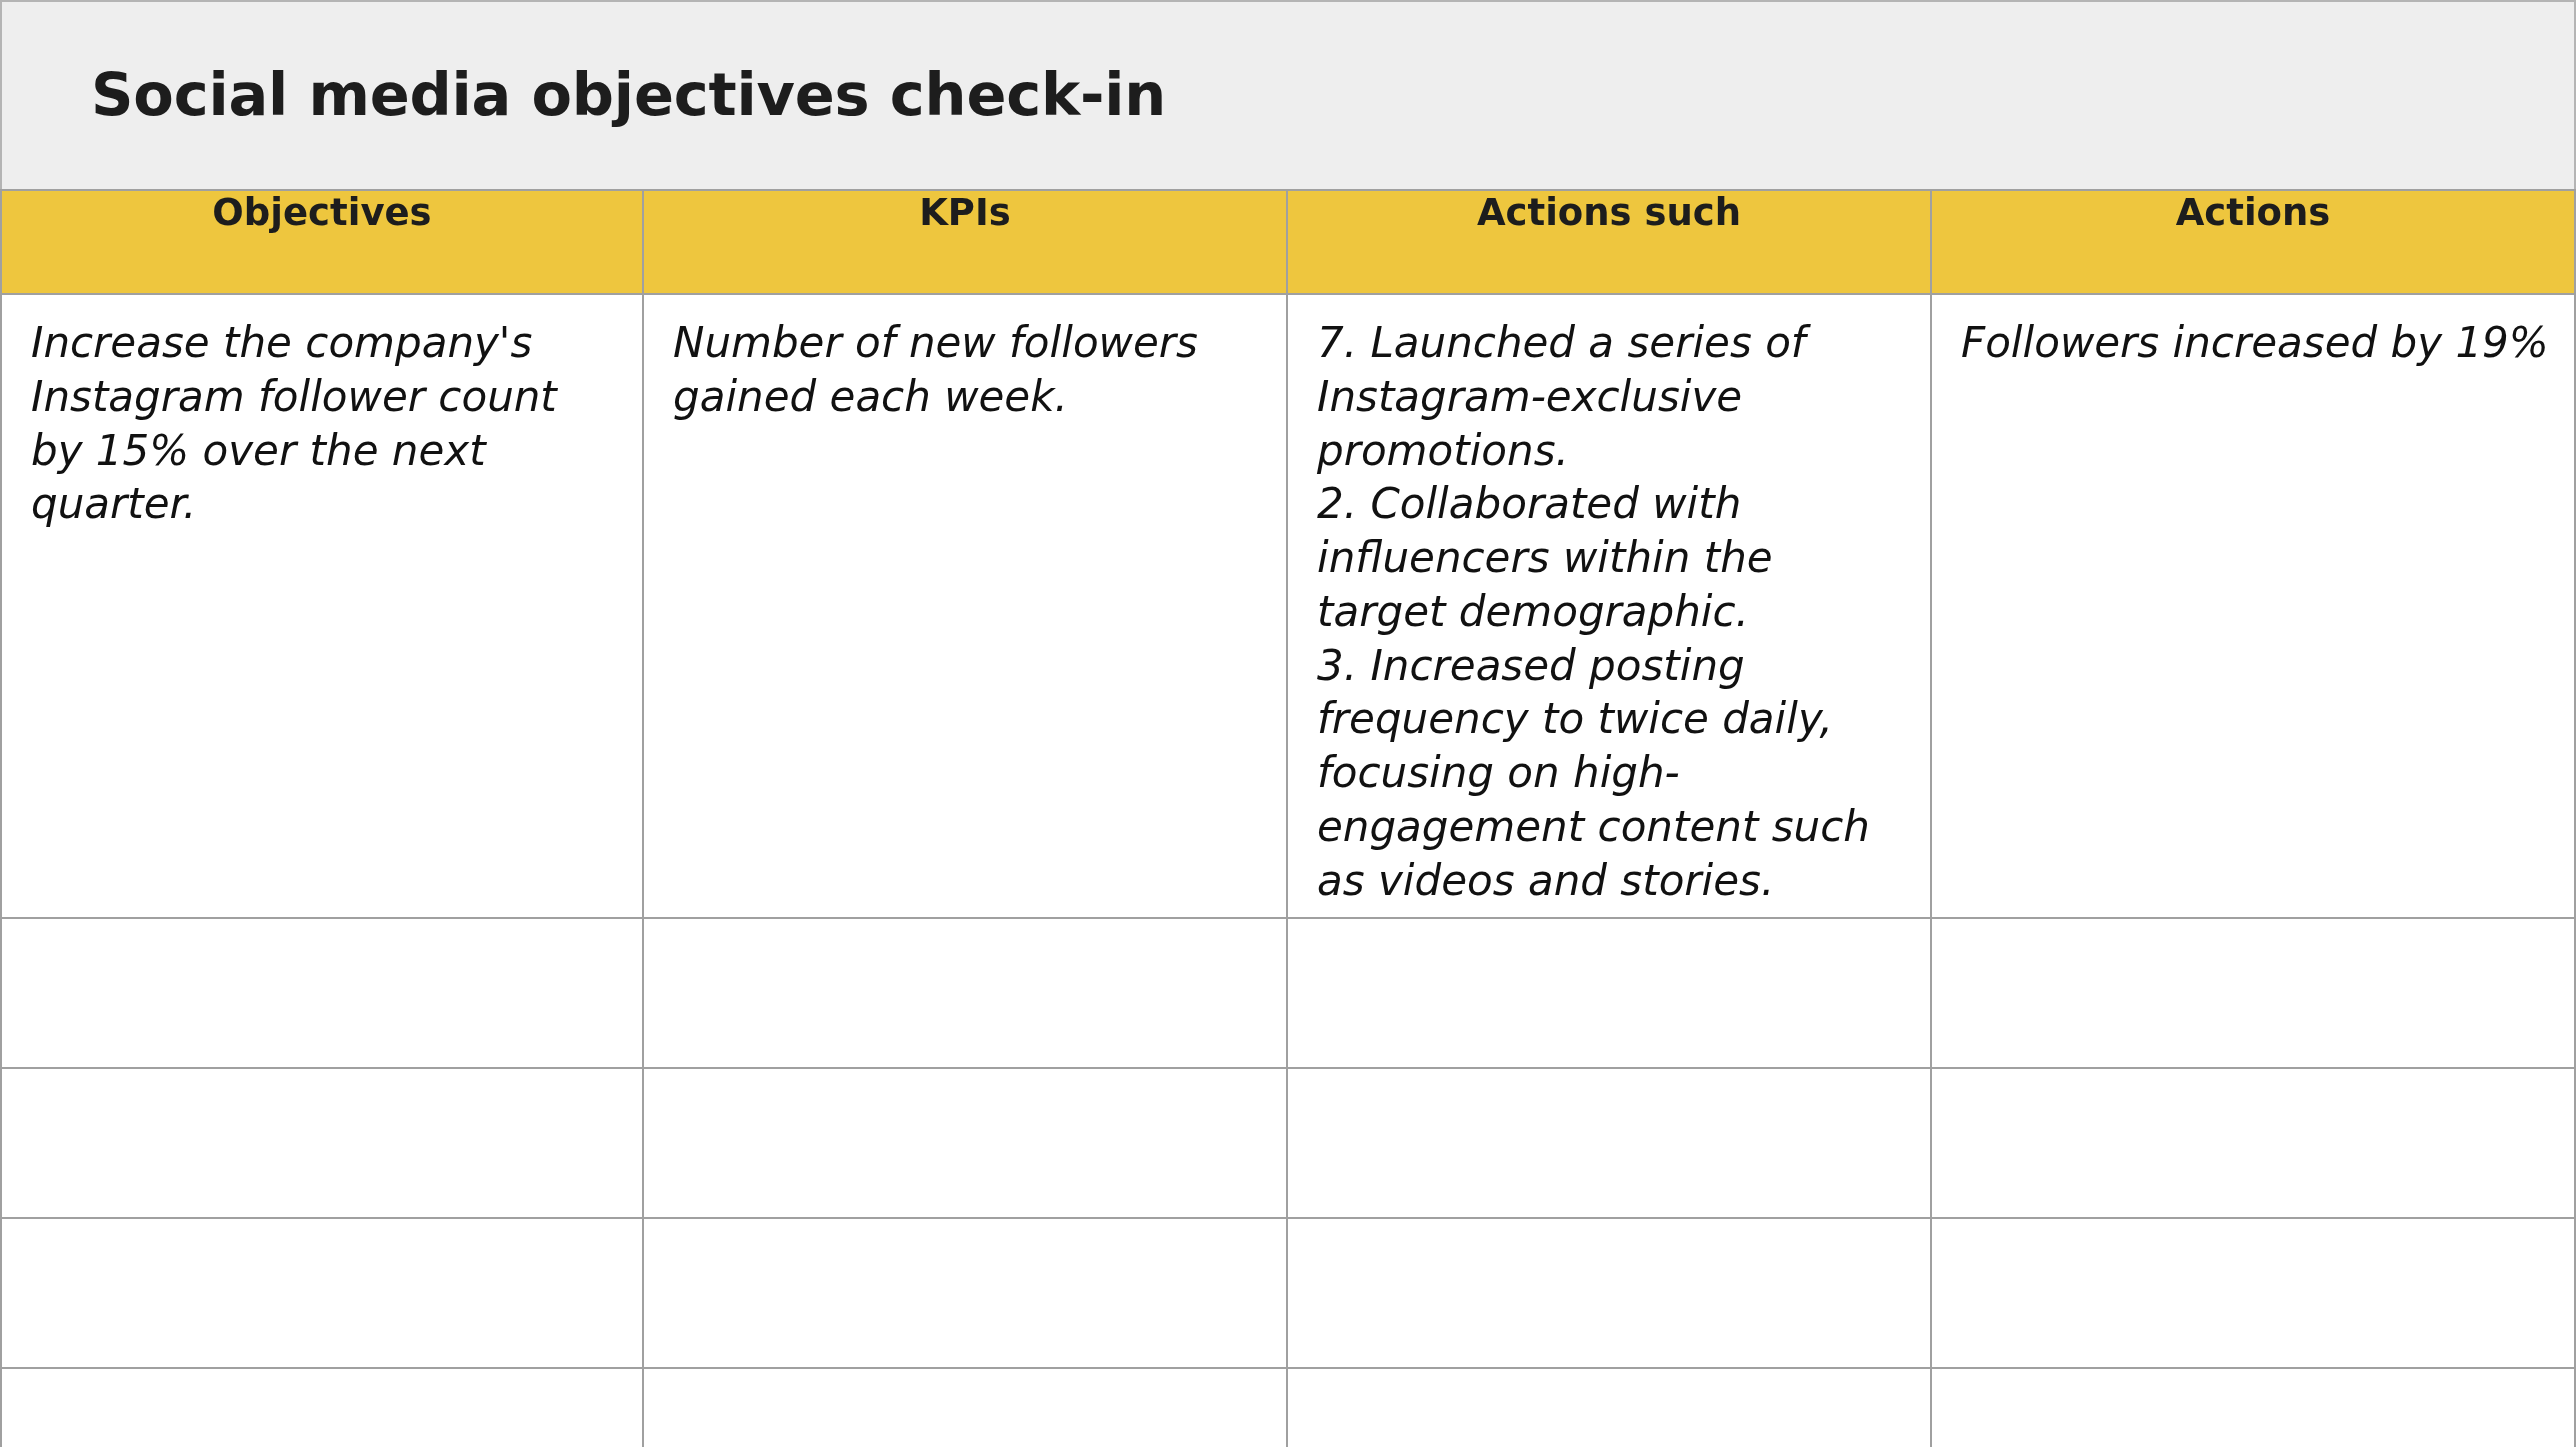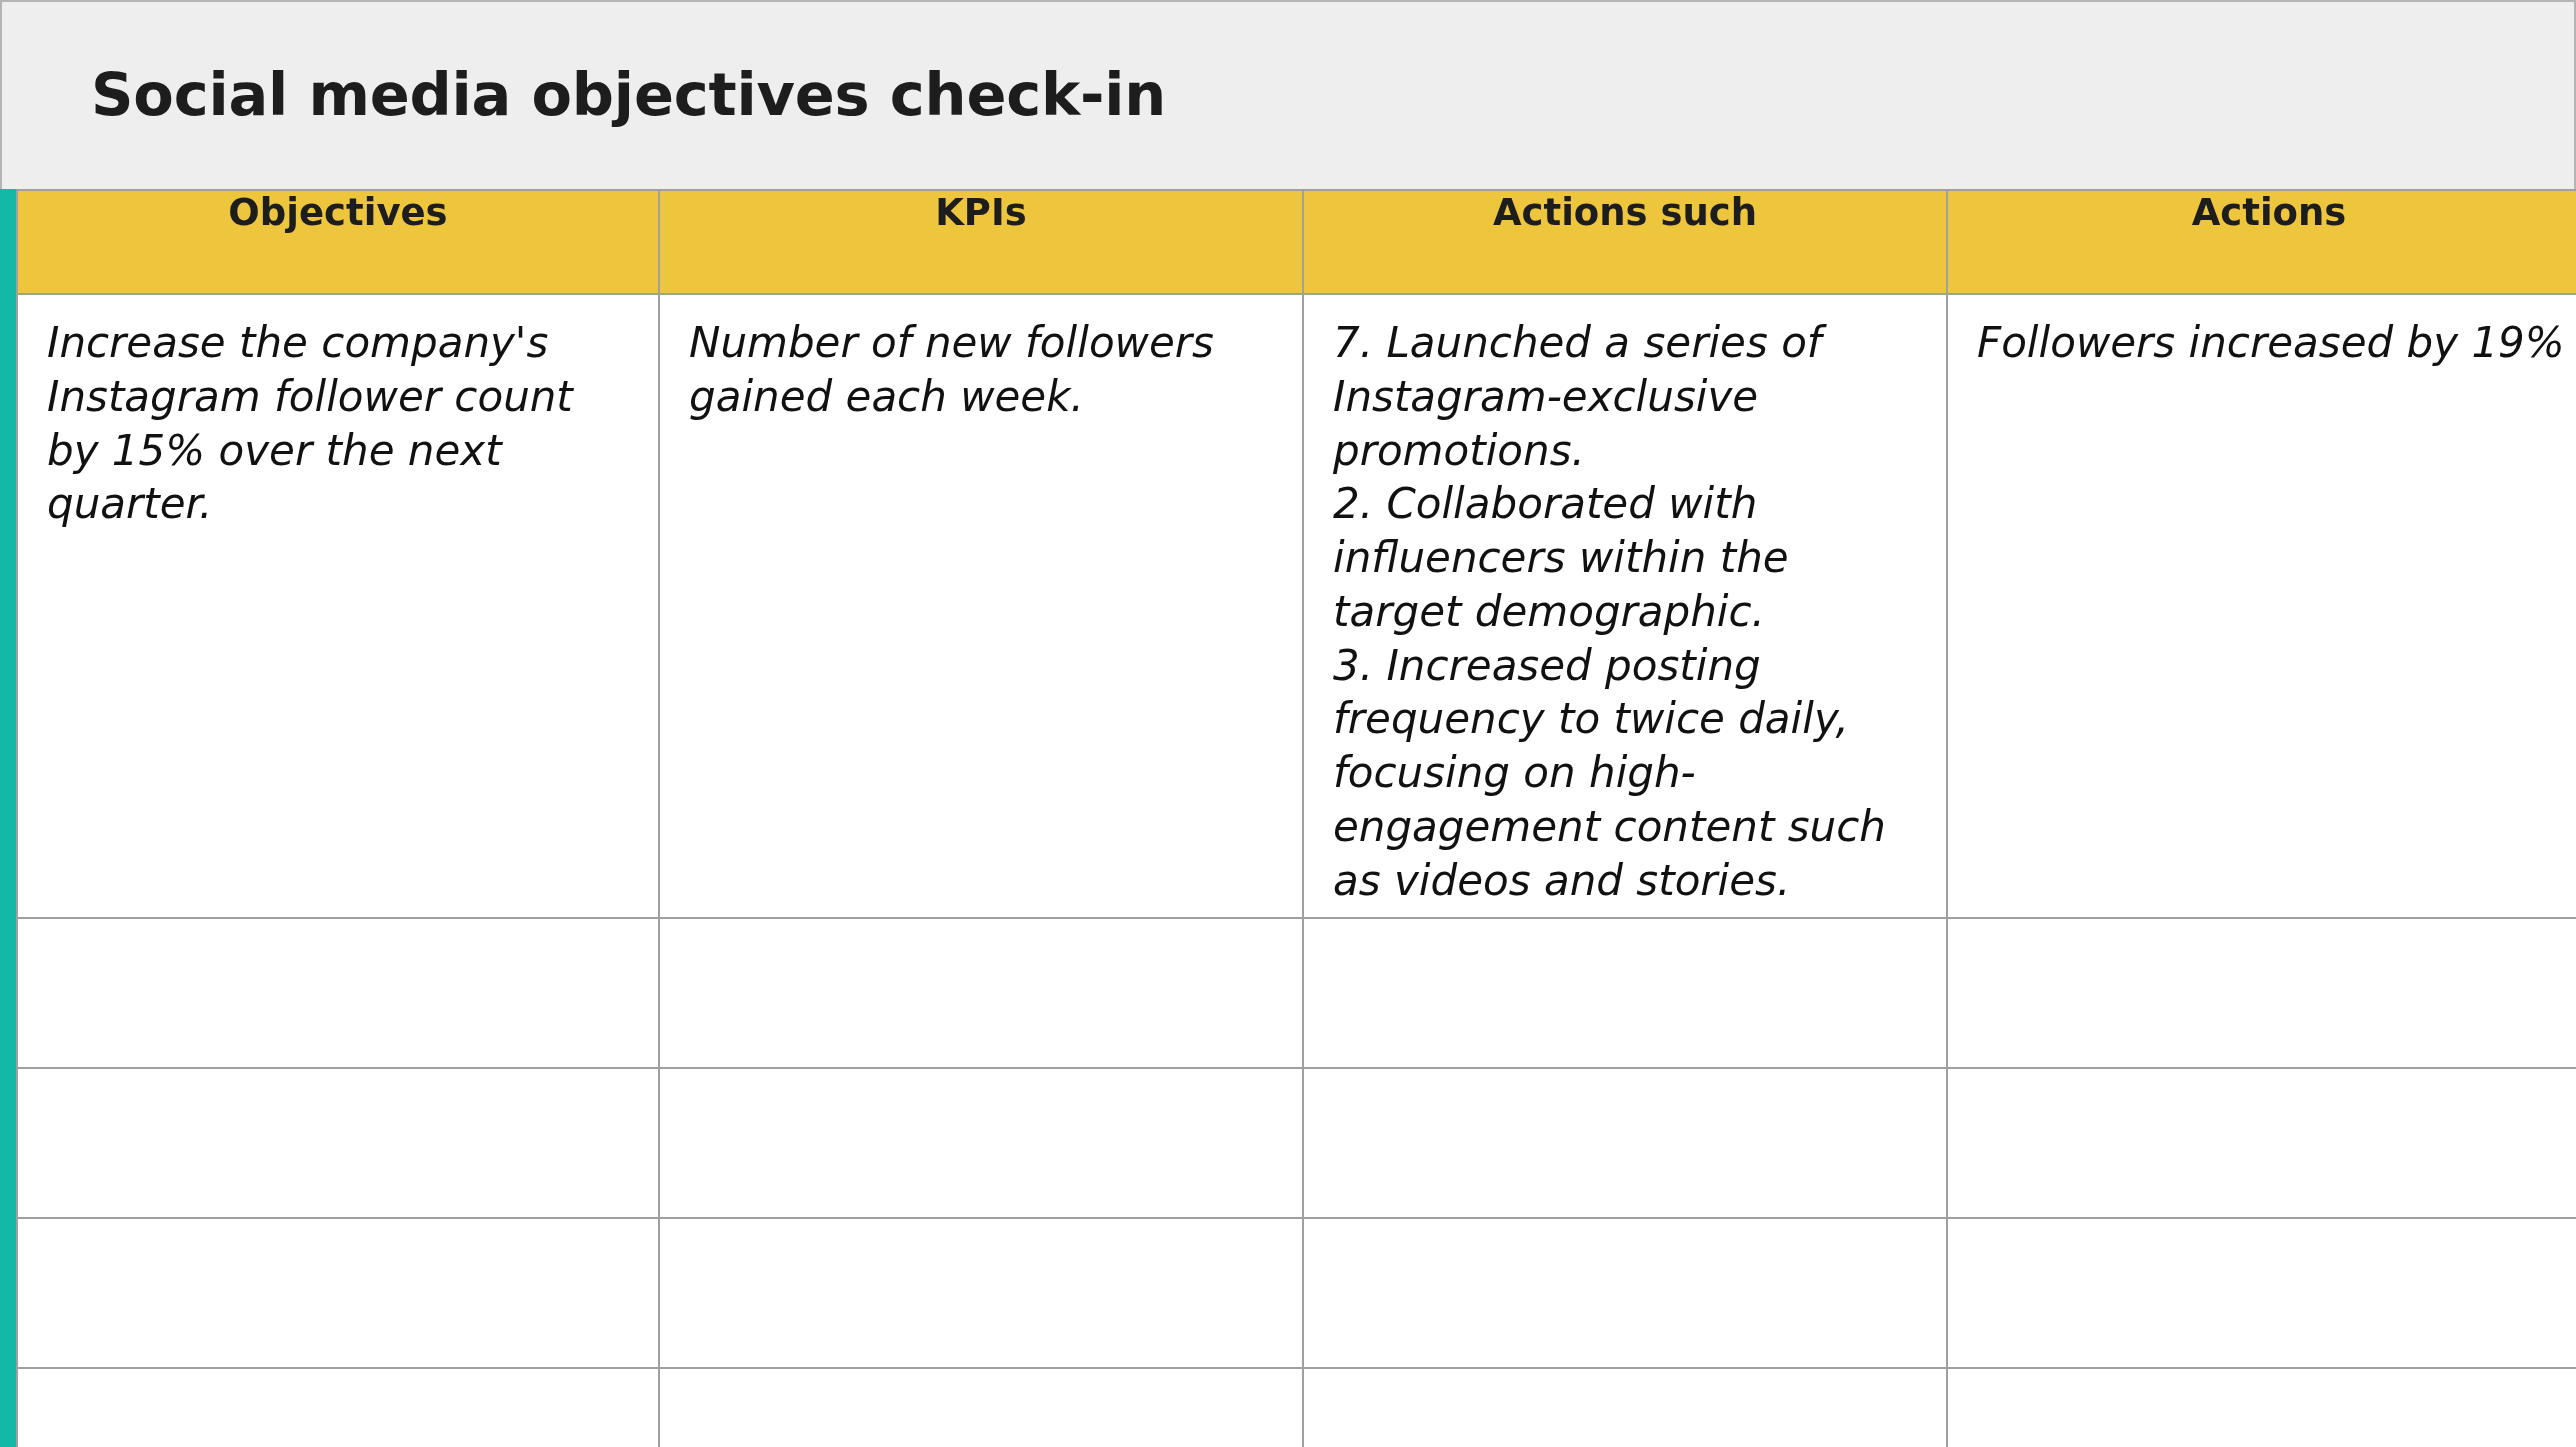--- a/index.html
+++ b/index.html
@@ -13,21 +13,21 @@
     height: 1447px;
     font-family: "DejaVu Sans", "Liberation Sans", sans-serif;
     overflow: hidden;
   }
 
   .slide {
     position: relative;
     width: 2576px;
     height: 1447px;
     box-sizing: border-box;
-    background: #14b8a6;
+    background: #0ea5e9;
   }
 
   
   .title-band {
     position: absolute;
     left: 0;
     top: 0;
     width: 2576px;
     height: 189px;
     box-sizing: border-box;
@@ -49,21 +49,20 @@
   }
 
   
   .table-wrap {
     position: absolute;
     left: 0;
     top: 189px;
     width: 2576px;
     height: 1258px;
     box-sizing: border-box;
-    padding-left: 16px;
   }
   table.grid {
     border-collapse: separate;
     border-spacing: 0;
     width: 2576px;
     table-layout: fixed;
   }
   table.grid col { width: 644px; }
 
   table.grid th,

